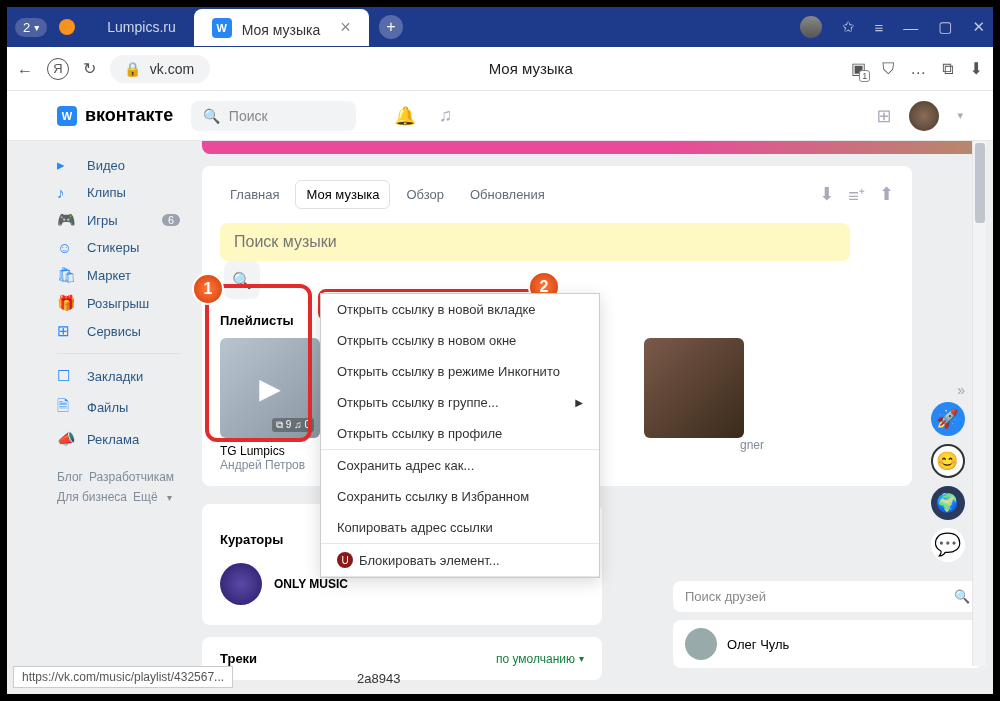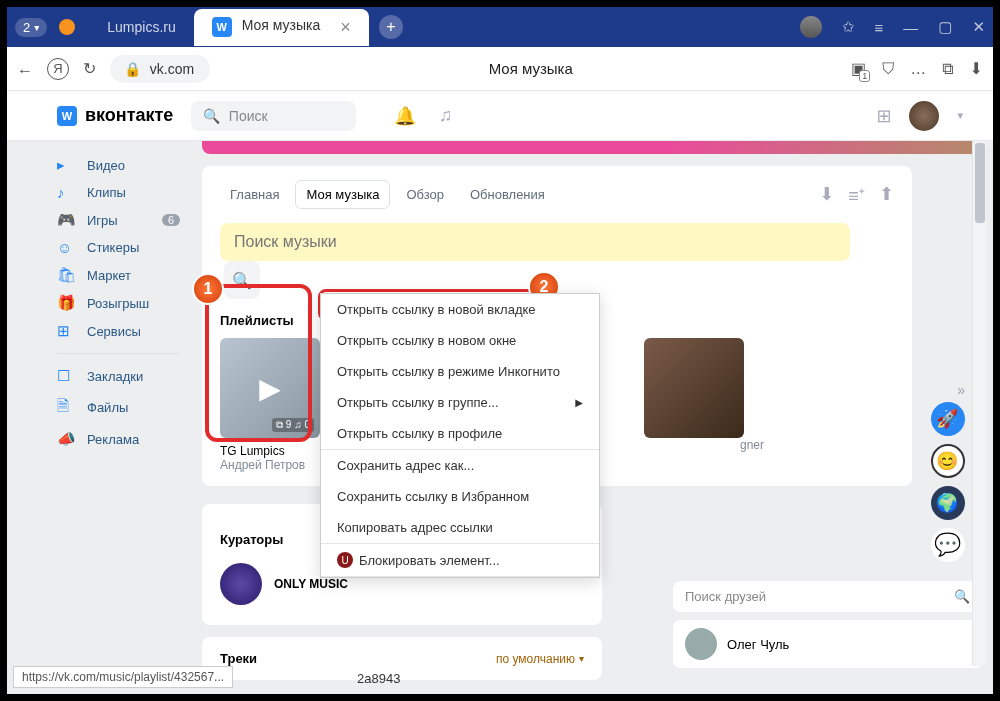--- a/index.html
+++ b/index.html
@@ -4,21 +4,21 @@
 <style>
 * { margin: 0; padding: 0; box-sizing: border-box; font-family: -apple-system, BlinkMacSystemFont, 'Segoe UI', Arial, sans-serif; }
 body { width: 1000px; height: 701px; overflow: hidden; background: #000; position: relative; }
 .frame { position: absolute; inset: 5px; background: #fff; border: 2px solid #000; }
 
 
 .tabbar { height: 40px; background: #1e3a8a; display: flex; align-items: center; padding: 0 8px; color: #fff; }
 .tab-pill { background: rgba(255,255,255,0.2); border-radius: 14px; padding: 2px 8px; display: flex; align-items: center; gap: 4px; font-size: 13px; margin-right: 6px; }
 .tab-pill .down { font-size: 10px; }
 .orange-dot { width: 16px; height: 16px; border-radius: 50%; background: #f7931e; margin: 0 14px 0 6px; }
-.tab { padding: 8px 18px; font-size: 14px; color: #d0d8e8; display: flex; align-items: flex-start; gap: 10px; }
+.tab { padding: 8px 18px; font-size: 14px; color: #d0d8e8; display: flex; align-items: flex-end; gap: 10px; }
 .tab.active { background: #fff; color: #333; border-radius: 8px 8px 0 0; }
 .vk-ico { width: 20px; height: 20px; background: #2787f5; border-radius: 4px; display: flex; align-items: center; justify-content: center; color: #fff; font-size: 11px; font-weight: bold; }
 .tab-close { font-size: 18px; color: #888; margin-left: 10px; cursor: pointer; }
 .new-tab { width: 24px; height: 24px; border-radius: 50%; background: rgba(255,255,255,0.25); display: flex; align-items: center; justify-content: center; margin-left: 10px; font-size: 16px; }
 .win-controls { margin-left: auto; display: flex; align-items: center; gap: 20px; color: #c0c8d8; }
 .win-controls span { font-size: 15px; cursor: pointer; }
 .win-avatar { width: 22px; height: 22px; border-radius: 50%; background: linear-gradient(#888,#555); }
 
 .addrbar { height: 44px; background: #fff; border-bottom: 1px solid #e5e5e5; display: flex; align-items: center; padding: 0 10px; gap: 14px; }
 .addrbar .ico { color: #555; font-size: 16px; cursor: pointer; }
@@ -79,21 +79,21 @@
 .ctx-sep { height: 1px; background: #e5e5e5; }
 .ctx-arrow { margin-left: auto; font-size: 10px; }
 .ub-ico { width: 16px; height: 16px; border-radius: 50%; background: #8a1a1a; color: #fff; font-size: 10px; display: inline-flex; align-items: center; justify-content: center; margin-right: 6px; }
 .hl-ctx { position: absolute; border: 3px solid #e32b2b; border-radius: 8px; pointer-events: none; }
 
 .curators { display: flex; align-items: center; gap: 12px; padding: 6px 0; }
 .cur-ava { width: 42px; height: 42px; border-radius: 50%; background: radial-gradient(#5a4aa8,#2a1a68); }
 .cur-name { font-size: 12px; font-weight: bold; }
 
 .tracks-card { display: flex; align-items: center; font-size: 12px; }
-.tracks-sort { margin-left: auto; color: #a16207; display: flex; align-items: center; gap: 4px; }
+.tracks-sort { margin-left: auto; color: #15803d; display: flex; align-items: center; gap: 4px; }
 
 .right-col { position: absolute; right: 10px; top: 440px; width: 310px; }
 .friends-search { background: #fff; border-radius: 8px; padding: 8px 12px; display: flex; align-items: center; gap: 8px; color: #888; font-size: 13px; }
 .friend-row { background: #fff; border-radius: 8px; padding: 8px 12px; display: flex; align-items: center; gap: 10px; margin-top: 8px; font-size: 13px; }
 .friend-ava { width: 32px; height: 32px; border-radius: 50%; background: #9aa; }
 
 
 .stickers { position: absolute; right: 28px; top: 395px; display: flex; flex-direction: column; gap: 8px; align-items: center; z-index:60;}
 .stk { width: 34px; height: 34px; border-radius: 50%; display: flex; align-items: center; justify-content: center; font-size: 18px; }
 .stk.s1 { background: #2787f5; color: #fff; }
@@ -214,20 +214,24 @@
           <span>Закладки</span>
         </div>
       <div class="side-item">
           <span class="ico">🗎</span>
           <span>Файлы</span>
         </div>
       <div class="side-item">
           <span class="ico">📣</span>
           <span>Реклама</span>
         </div>
+      <div class="side-foot">
+        <span>Блог</span><span>Разработчикам</span><br>
+        <span>Для бизнеса</span><span>Ещё</span> <span style="font-size:10px;">▾</span>
+      </div>
     </div>
 
     <div class="main">
       <div class="banner"></div>
 
       <div class="card" style="width:710px;">
         <div class="tabs">
           <div class="mtab">Главная</div>
           <div class="mtab active">Моя музыка</div>
           <div class="mtab">Обзор</div>

